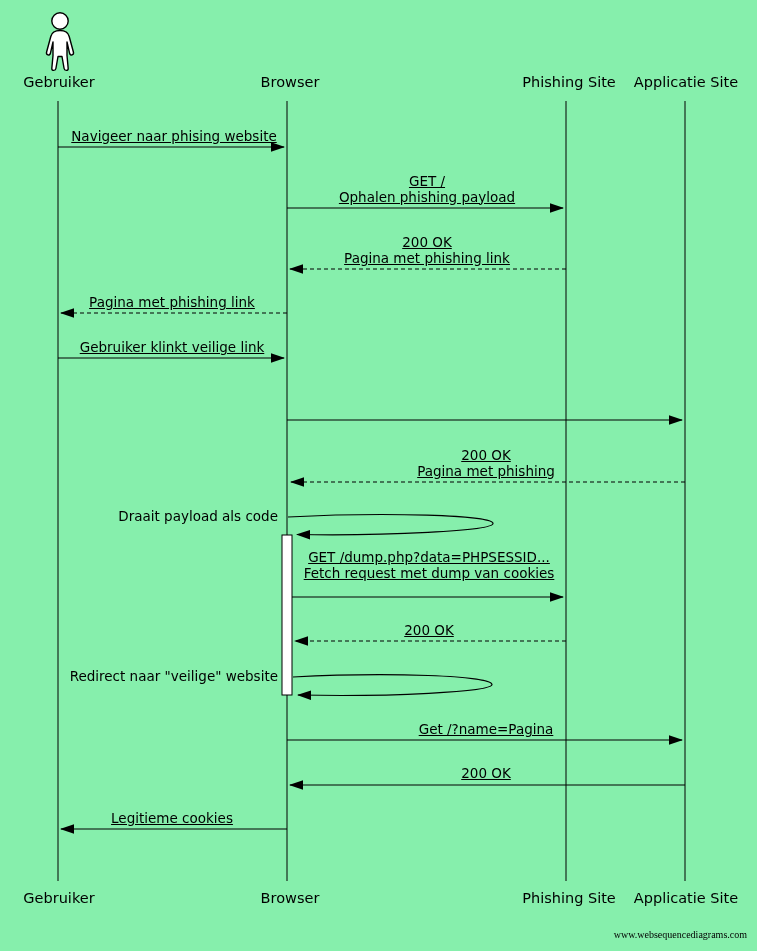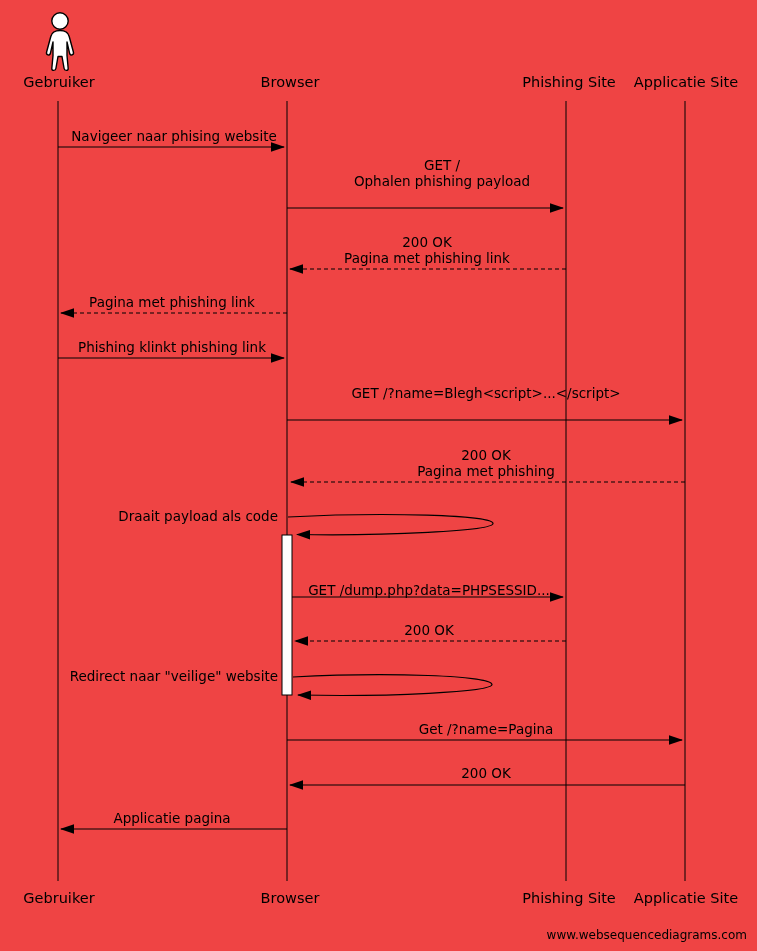--- a/index.html
+++ b/index.html
@@ -1,53 +1,55 @@
 <!DOCTYPE html>
 <html><head>
 <meta charset="utf-8">
 <style>
   html, body { margin: 0; padding: 0; background: #ffffff; }
   #stage {
     position: relative;
     width: 757px;
     height: 951px;
-    background: #ef4444;
+    background: #86efac;
     font-family: "DejaVu Sans", "Liberation Sans", sans-serif;
     color: #000000;
     overflow: hidden;
   }
   #canvas { position: absolute; left: 0; top: 0; }
   .actor-label {
     position: absolute;
     transform: translateX(-50%);
     font-size: 14.5px;
     line-height: 17px;
     white-space: nowrap;
     text-align: center;
   }
   .msg {
     position: absolute;
     transform: translateX(-50%);
     font-size: 13.5px;
     line-height: 15.5px;
     white-space: nowrap;
     text-align: center;
+    text-decoration: underline;
   }
   .msg-right {
     position: absolute;
     font-size: 13.5px;
     line-height: 15.5px;
     white-space: nowrap;
     text-align: right;
   }
   .watermark {
     position: absolute;
-    font-size: 12px;
+    font-size: 10px;
     line-height: 16px;
     white-space: nowrap;
+    font-family: Liberation Serif, serif;
   }
 </style>
 </head>
 <body>
 
 <div id="stage">
 
   <svg id="canvas" width="757" height="951" viewBox="0 0 757 951">
     <defs>
       <marker id="arr" viewBox="0 0 12 8" refX="11" refY="4" markerWidth="12" markerHeight="8" orient="auto">
@@ -99,70 +101,70 @@
 
   <div class="actor-label" style="left:59px;  top:890px;">Gebruiker</div>
   <div class="actor-label" style="left:290px; top:890px;">Browser</div>
   <div class="actor-label" style="left:569px; top:890px;">Phishing Site</div>
   <div class="actor-label" style="left:686px; top:890px;">Applicatie Site</div>
 
   <div class="msg" style="left:174px; top:129px;">
     <div>Navigeer naar phising website</div>
   </div>
 
-  <div class="msg" style="left:427px; top:158px;margin-left:15px;">
+  <div class="msg" style="left:427px; top:174px;">
     <div>GET /</div>
     <div>Ophalen phishing payload</div>
   </div>
 
   <div class="msg" style="left:427px; top:235px;">
     <div>200 OK</div>
     <div>Pagina met phishing link</div>
   </div>
 
   <div class="msg" style="left:172px; top:295px;">
     <div>Pagina met phishing link</div>
   </div>
 
   <div class="msg" style="left:172px; top:340px;">
-    <div>Phishing klinkt phishing link</div>
+    <div>Gebruiker klinkt veilige link</div>
   </div>
 
   <div class="msg" style="left:486px; top:386px;">
-    <div>GET /?name=Blegh&lt;script&gt;...&lt;/script&gt;</div>
   </div>
 
   <div class="msg" style="left:486px; top:448px;">
     <div>200 OK</div>
     <div>Pagina met phishing</div>
   </div>
 
   <div class="msg-right" style="right:479px; top:509px;">
     <div>Draait payload als code</div>
   </div>
 
-  <div class="msg" style="left:429px; top:583px;">
+  <div class="msg" style="left:429px; top:550px;">
     <div>GET /dump.php?data=PHPSESSID...</div>
+    <div>Fetch request met dump van cookies</div>
   </div>
 
   <div class="msg" style="left:429px; top:623px;">
     <div>200 OK</div>
   </div>
 
   <div class="msg-right" style="right:479px; top:669px;">
     <div>Redirect naar "veilige" website</div>
   </div>
 
   <div class="msg" style="left:486px; top:722px;">
     <div>Get /?name=Pagina</div>
   </div>
 
   <div class="msg" style="left:486px; top:766px;">
     <div>200 OK</div>
   </div>
 
   <div class="msg" style="left:172px; top:811px;">
-    <div>Applicatie pagina</div>
+    <div>Legitieme cookies</div>
   </div>
 
   <div class="watermark" style="right:10px; top:927px;">www.websequencediagrams.com</div>
 
 </div>
 
 </body></html>

